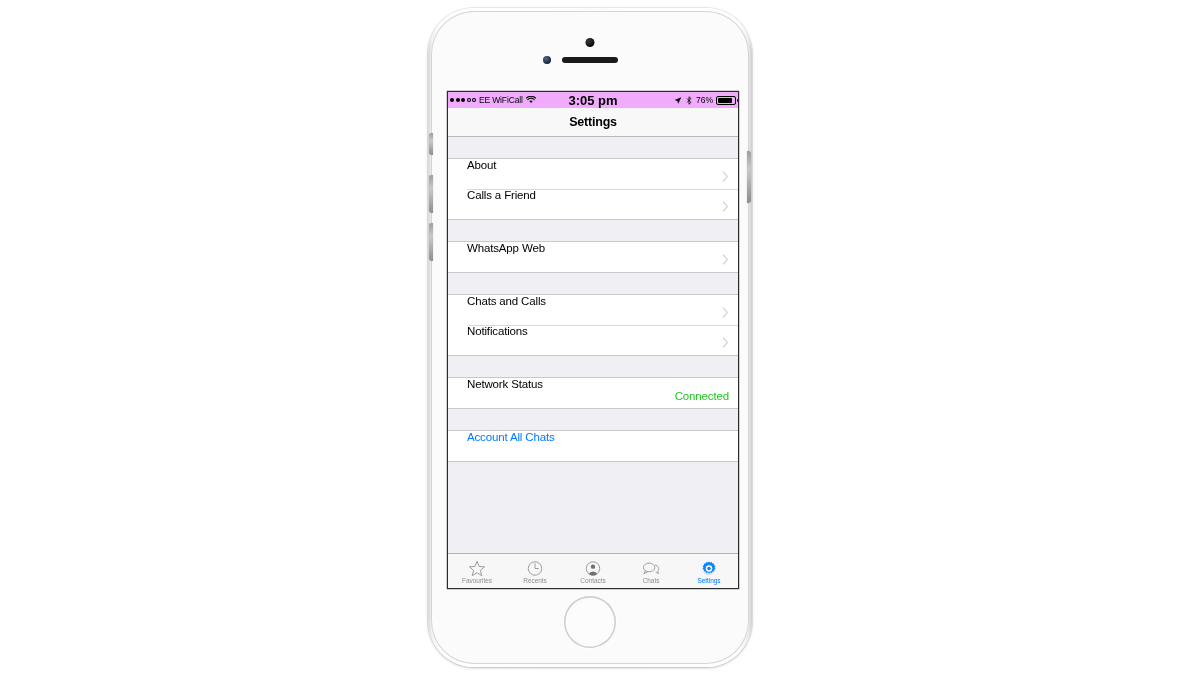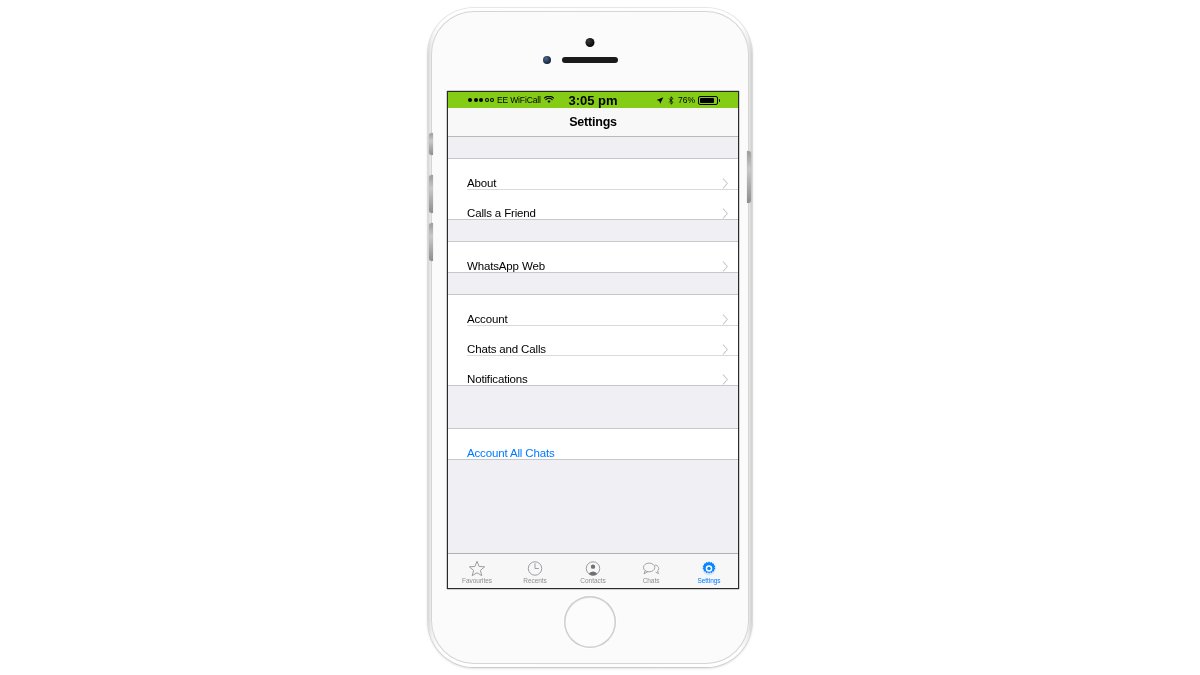--- a/index.html
+++ b/index.html
@@ -85,24 +85,24 @@
     overflow: hidden;
     box-shadow: 0 0 0 1.2px #2a2a2a;
     display: flex;
     flex-direction: column;
   }
 
   
   .statusbar {
     height: 16px;
     flex: 0 0 16px;
-    background: #84cc16;
+    background: #f0abfc;
     display: flex;
     align-items: center;
-    padding: 0 20px;
+    padding: 0 2px;
     font-size: 8.5px;
     color: #000;
     position: relative;
   }
   .sb-left { display: flex; align-items: center; gap: 3px; }
   .dots { display: flex; align-items: center; gap: 1.5px; }
   .dot { width: 4px; height: 4px; border-radius: 50%; background: #000; }
   .dot.hollow { background: transparent; box-shadow: inset 0 0 0 1px #000; }
   .carrier { font-size: 8.5px; letter-spacing: -0.15px; }
   .wifi-ico { width: 10px; height: 8px; display: block; }
@@ -145,24 +145,25 @@
   }
   .grp-gap { height: 21px; background: #efeff4; }
   .group {
     background: #ffffff;
     border-top: 0.5px solid #c8c7cc;
     border-bottom: 0.5px solid #c8c7cc;
   }
   .row {
     height: 30px;
     display: flex;
-    align-items: flex-end;
+    align-items: flex-start;
     padding: 0 9px 0 19px;
     background: #ffffff;
     position: relative;
+    flex-direction: column;
   }
   .row + .row::before {
     content: "";
     position: absolute; left: 19px; right: 0; top: 0;
     height: 0.5px; background: #d9d9dd;
   }
   .row-label {
     font-size: 11.5px;
     color: #000;
     letter-spacing: -0.15px;
@@ -282,39 +283,39 @@
             <div class="row">
               <span class="row-label">WhatsApp Web</span>
               <svg class="chev" viewBox="0 0 8 14">
                 <path d="M1.2 1.2 L6.4 7 L1.2 12.8" stroke="#c7c7cc" stroke-width="1.3" fill="none" stroke-linecap="round" stroke-linejoin="round"></path>
               </svg>
             </div>
           </div>
           <div class="grp-gap"></div>
           <div class="group">
             <div class="row">
-              <span class="row-label">Account</span>
-              <svg class="chev" viewBox="0 0 8 14">
-                <path d="M1.2 1.2 L6.4 7 L1.2 12.8" stroke="#c7c7cc" stroke-width="1.3" fill="none" stroke-linecap="round" stroke-linejoin="round"></path>
-              </svg>
-            </div>
-            <div class="row">
               <span class="row-label">Chats and Calls</span>
               <svg class="chev" viewBox="0 0 8 14">
                 <path d="M1.2 1.2 L6.4 7 L1.2 12.8" stroke="#c7c7cc" stroke-width="1.3" fill="none" stroke-linecap="round" stroke-linejoin="round"></path>
               </svg>
             </div>
             <div class="row">
               <span class="row-label">Notifications</span>
               <svg class="chev" viewBox="0 0 8 14">
                 <path d="M1.2 1.2 L6.4 7 L1.2 12.8" stroke="#c7c7cc" stroke-width="1.3" fill="none" stroke-linecap="round" stroke-linejoin="round"></path>
               </svg>
             </div>
           </div>
           <div class="grp-gap"></div>
+          <div class="group">
+            <div class="row">
+              <span class="row-label">Network Status</span>
+              <span class="row-value" style="color:#22c522">Connected</span>
+            </div>
+          </div>
           <div class="grp-gap"></div>
           <div class="group">
             <div class="row">
               <span class="row-label blue">Account All Chats</span>
             </div>
           </div>
         </div>
 
       <div class="tabbar" id="tabbar">
           <div class="tab">

